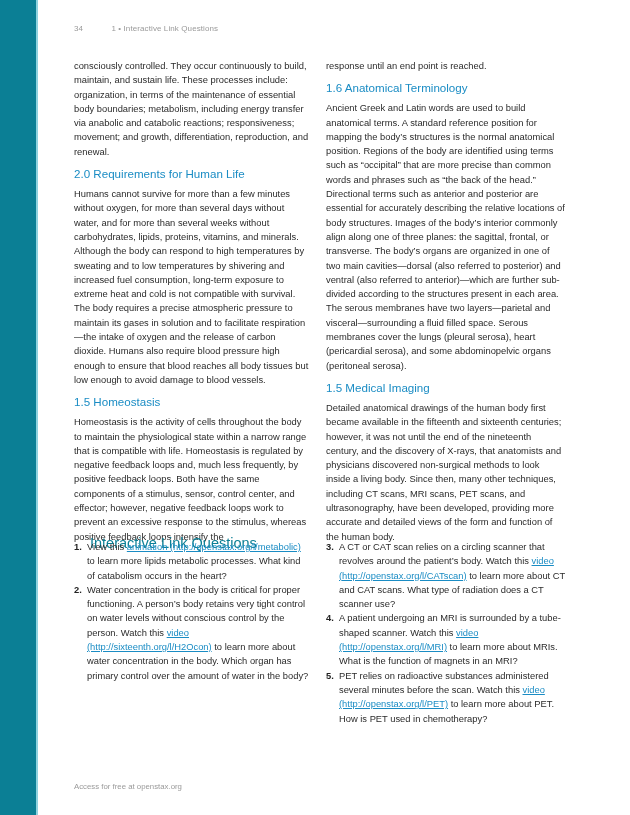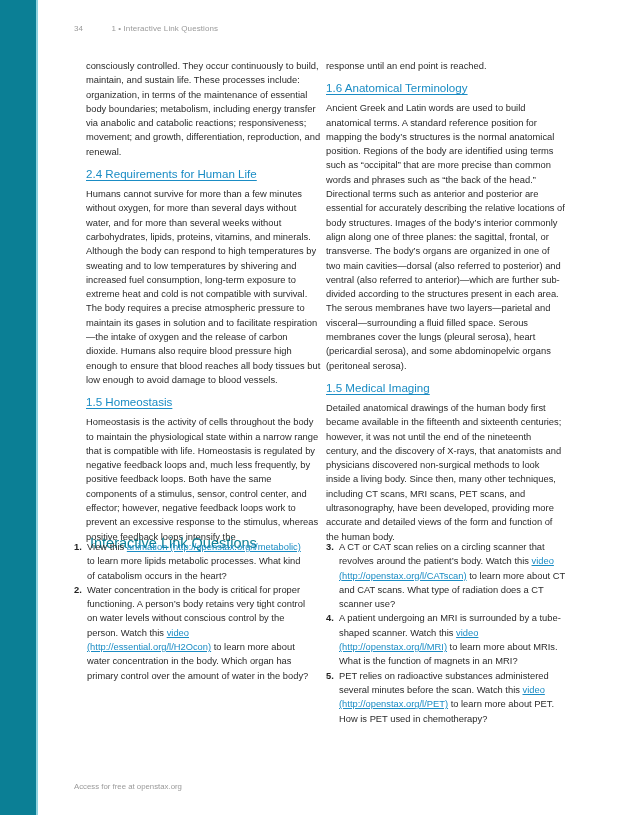--- a/index.html
+++ b/index.html
@@ -16,26 +16,26 @@
   }
   .running-head {
     position: absolute; left: 74px; top: 24px;
     font-size: 8px; color: #9a9a9a; letter-spacing: 0.1px;
   }
   .running-head .pg { margin-right: 26px; }
   .col {
     position: absolute; top: 59px; width: 236px;
     font-size: 9.35px; line-height: 14.3px;
   }
-  .col.left { left: 86px; }
+  .col.left { left: 74px; }
   .col.right { left: 326px; width: 240px; }
   .col p { margin: 0 0 7px 0; }
   h3.sec {
     font-size: 11.6px; font-weight: normal; color: #1a8cc4;
-    text-decoration: underline; text-underline-offset: 2px;
+    text-underline-offset: 2px;
     margin: 4px 0 6px 0; line-height: 15px;
   }
   .ilq-title {
     position: absolute; left: 74px; top: 519px;
     font-size: 14.5px; color: #0b7f95; margin: 16px; font-weight: normal;
   }
   ol.q {
     list-style: none; margin: 0; padding: 0;
     position: absolute; top: 540px;
     font-size: 9.35px; line-height: 14.3px;
@@ -55,21 +55,21 @@
 
 <div class="sidebar"></div>
 
 <div class="running-head">
   <span class="pg">34</span>
   <span>1 • Interactive Link Questions</span>
 </div>
 
 <div class="col left">
   <p>consciously controlled. They occur continuously to build, maintain, and sustain life. These processes include: organization, in terms of the maintenance of essential body boundaries; metabolism, including energy transfer via anabolic and catabolic reactions; responsiveness; movement; and growth, differentiation, reproduction, and renewal.</p>
-  <h3 class="sec">2.4 Requirements for Human Life</h3>
+  <h3 class="sec">2.0 Requirements for Human Life</h3>
   <p>Humans cannot survive for more than a few minutes without oxygen, for more than several days without water, and for more than several weeks without carbohydrates, lipids, proteins, vitamins, and minerals. Although the body can respond to high temperatures by sweating and to low temperatures by shivering and increased fuel consumption, long-term exposure to extreme heat and cold is not compatible with survival. The body requires a precise atmospheric pressure to maintain its gases in solution and to facilitate respiration—the intake of oxygen and the release of carbon dioxide. Humans also require blood pressure high enough to ensure that blood reaches all body tissues but low enough to avoid damage to blood vessels.</p>
   <h3 class="sec">1.5 Homeostasis</h3>
   <p>Homeostasis is the activity of cells throughout the body to maintain the physiological state within a narrow range that is compatible with life. Homeostasis is regulated by negative feedback loops and, much less frequently, by positive feedback loops. Both have the same components of a stimulus, sensor, control center, and effector; however, negative feedback loops work to prevent an excessive response to the stimulus, whereas positive feedback loops intensify the</p>
 </div>
 
 <div class="col right">
   <p>response until an end point is reached.</p>
   <h3 class="sec">1.6 Anatomical Terminology</h3>
   <p>Ancient Greek and Latin words are used to build anatomical terms. A standard reference position for mapping the body’s structures is the normal anatomical position. Regions of the body are identified using terms such as “occipital” that are more precise than common words and phrases such as “the back of the head.” Directional terms such as anterior and posterior are essential for accurately describing the relative locations of body structures. Images of the body’s interior commonly align along one of three planes: the sagittal, frontal, or transverse. The body’s organs are organized in one of two main cavities—dorsal (also referred to posterior) and ventral (also referred to anterior)—which are further sub-divided according to the structures present in each area. The serous membranes have two layers—parietal and visceral—surrounding a fluid filled space. Serous membranes cover the lungs (pleural serosa), heart (pericardial serosa), and some abdominopelvic organs (peritoneal serosa).</p>
   <h3 class="sec">1.5 Medical Imaging</h3>
@@ -78,21 +78,21 @@
 
 <h2 class="ilq-title">Interactive Link Questions</h2>
 
 <ol class="q left">
   <li>
     <span class="num">1.</span>
     <span>View this </span><a class="link">animation (http://openstax.org/l/metabolic)</a><span> to learn more lipids metabolic processes. What kind of catabolism occurs in the heart?</span>
   </li>
   <li>
     <span class="num">2.</span>
-    <span>Water concentration in the body is critical for proper functioning. A person’s body retains very tight control on water levels without conscious control by the person. Watch this </span><a class="link">video (http://essential.org/l/H2Ocon)</a><span> to learn more about water concentration in the body. Which organ has primary control over the amount of water in the body?</span>
+    <span>Water concentration in the body is critical for proper functioning. A person’s body retains very tight control on water levels without conscious control by the person. Watch this </span><a class="link">video (http://sixteenth.org/l/H2Ocon)</a><span> to learn more about water concentration in the body. Which organ has primary control over the amount of water in the body?</span>
   </li>
 </ol>
 
 <ol class="q right">
   <li>
     <span class="num">3.</span>
     <span>A CT or CAT scan relies on a circling scanner that revolves around the patient’s body. Watch this </span><a class="link">video (http://openstax.org/l/CATscan)</a><span> to learn more about CT and CAT scans. What type of radiation does a CT scanner use?</span>
   </li>
   <li>
     <span class="num">4.</span>

